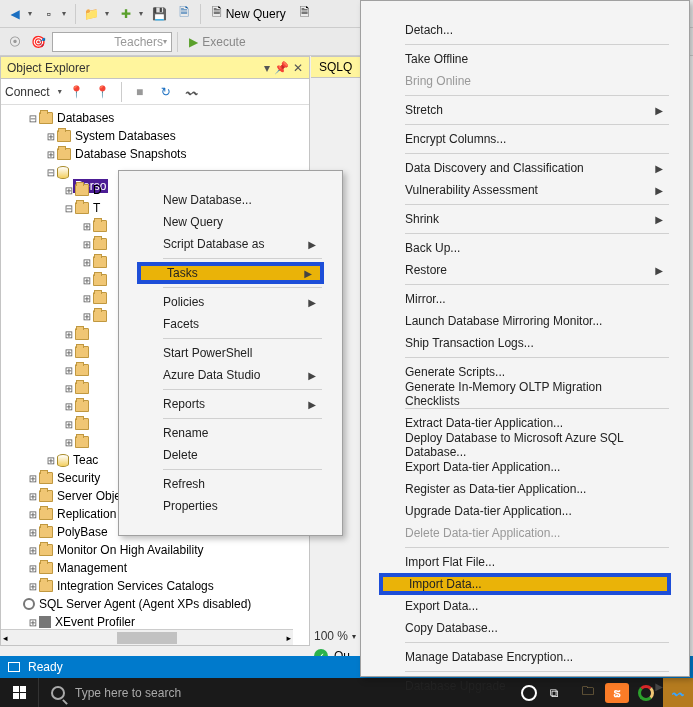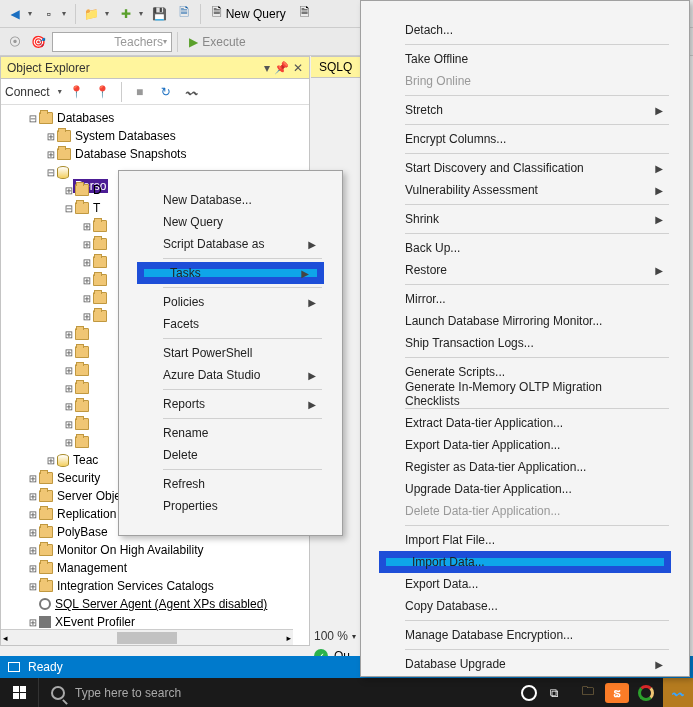--- a/index.html
+++ b/index.html
@@ -51,21 +51,21 @@
   .search .mag::after { content:""; position:absolute; bottom:-5px; right:-5px; width:6px; height:2px; background:#aaa; transform:rotate(45deg); }
   .tray { margin-left:auto; display:flex; align-items:center; height:100%; }
   .tray .ti { width:34px; height:29px; display:flex; align-items:center; justify-content:center; color:#fff; }
 
   .ctx { position:absolute; background:#f4f4f4; border:1px solid #a0a0a0; box-shadow:3px 3px 6px rgba(0,0,0,.25); padding:18px; }
   .ctx1 { top:170px; left:118px; width:225px; }
   .ctx2 { top:0; left:360px; width:330px; bottom:30px; }
   .mi { height:22px; display:flex; align-items:center; padding:0 24px 0 26px; position:relative; color:#222; }
   .mi .arr { position:absolute; right:8px; font-size:10px; color:#444; }
   .mi.disabled { color:#999; }
-  .mi.hl { background:#0ea5e9; border:7px solid #1d4ed8; height:22px; }
+  .mi.hl { background:#eab308; border:4px solid #1d4ed8; height:22px; }
   .msep { height:1px; background:#d0d0d0; margin:3px 2px 3px 26px; }
 </style>
 </head>
 <body>
 
 <div class="toolbar1">
   <span class="tbtn" style="color:#1b6fc1;">◀</span>
     <span class="tdrop">▾</span>
   <span class="tbtn">▫</span>
     <span class="tdrop">▾</span>
@@ -232,21 +232,21 @@
     <div class="node" style="padding-left:26px;">
         <span class="exp">⊞</span>
         <span class="icon-folder"></span>
         <span>Management</span>
       </div>
     <div class="node" style="padding-left:26px;">
         <span class="exp">⊞</span>
         <span class="icon-folder"></span>
         <span>Integration Services Catalogs</span>
       </div>
-    <div class="node" style="padding-left:38px;text-decoration:underline;">
+    <div class="node" style="padding-left:22px;">
         <span class="icon-gear"></span>
         <span>SQL Server Agent (Agent XPs disabled)</span>
       </div>
     <div class="node" style="padding-left:26px;">
         <span class="exp">⊞</span>
         <span class="icon-cube"></span>
         <span>XEvent Profiler</span>
       </div>
     <div class="scrollx">
       <span style="font-size:9px;">◂</span>
@@ -367,21 +367,21 @@
   <div class="mi">
       <span>Stretch</span>
       <span class="arr">▶</span>
     </div>
   <div class="msep"></div>
   <div class="mi">
       <span>Encrypt Columns...</span>
     </div>
   <div class="msep"></div>
   <div class="mi">
-      <span>Start Discovery and Classification</span>
+      <span>Data Discovery and Classification</span>
       <span class="arr">▶</span>
     </div>
   <div class="mi">
       <span>Vulnerability Assessment</span>
       <span class="arr">▶</span>
     </div>
   <div class="msep"></div>
   <div class="mi">
       <span>Shrink</span>
       <span class="arr">▶</span>
@@ -407,20 +407,23 @@
   <div class="msep"></div>
   <div class="mi">
       <span>Generate Scripts...</span>
     </div>
   <div class="mi">
       <span>Generate In-Memory OLTP Migration Checklists</span>
     </div>
   <div class="msep"></div>
   <div class="mi">
       <span>Extract Data-tier Application...</span>
+    </div>
+  <div class="mi">
+      <span>Deploy Database to Microsoft Azure SQL Database...</span>
     </div>
   <div class="mi">
       <span>Export Data-tier Application...</span>
     </div>
   <div class="mi">
       <span>Register as Data-tier Application...</span>
     </div>
   <div class="mi">
       <span>Upgrade Data-tier Application...</span>
     </div>

